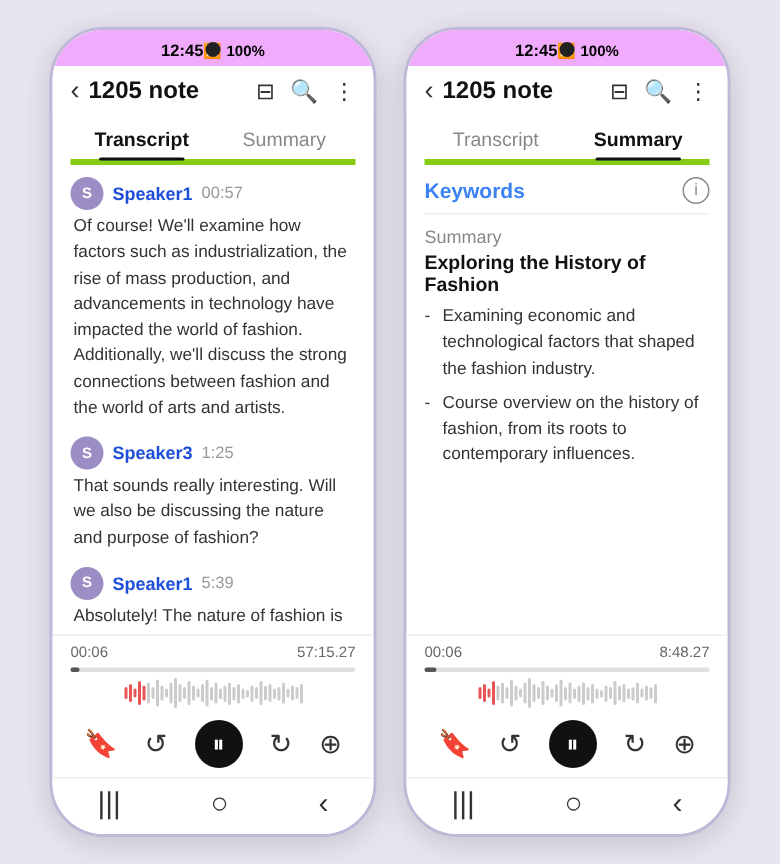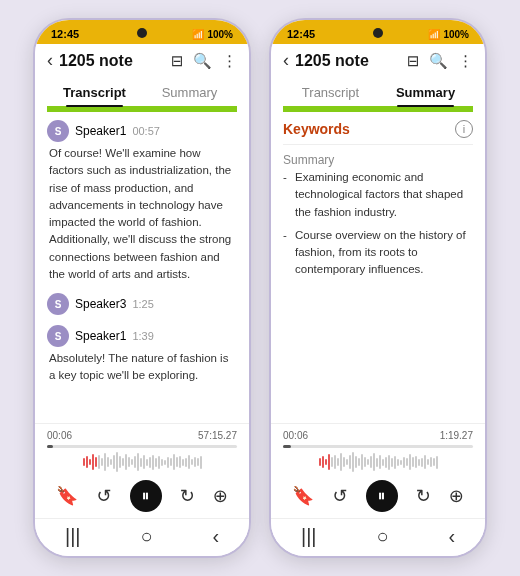--- a/index.html
+++ b/index.html
@@ -23,26 +23,26 @@
       border: 2px solid #c0b8d8;
       overflow: hidden;
       display: flex;
       flex-direction: column;
       position: relative;
       box-shadow: 0 4px 20px rgba(0,0,0,0.15);
     }
 
     .phone-status-bar {
       display: flex;
-      justify-content: space-between;
+      justify-content: center;
       align-items: center;
       padding: 8px 16px 4px;
       font-size: 11px;
       font-weight: 600;
-      background: #eab308;
+      background: #f0abfc;
     }
 
     .status-right {
       display: flex;
       align-items: center;
       gap: 3px;
       font-size: 10px;
     }
 
     .notch {
@@ -85,21 +85,21 @@
     }
 
     .header-icon {
       font-size: 15px;
       color: #333;
       cursor: pointer;
     }
 
     .tabs-bar {
       display: flex;
-      border-bottom: 6px solid #84cc16;
+      border-bottom: 4px solid #84cc16;
       margin: 0 12px;
     }
 
     .tab {
       flex: 1;
       text-align: center;
       padding: 8px 0 6px;
       font-size: 13px;
       color: #888;
       cursor: pointer;
@@ -148,22 +148,22 @@
       display: flex;
       align-items: center;
       justify-content: center;
       color: #fff;
       font-size: 10px;
       font-weight: 600;
     }
 
     .speaker-name {
       font-size: 12px;
-      font-weight: 400;
-      color: #000000;
+      font-weight: 700;
+      color: #1d4ed8;
     }
 
     .speaker-time {
       font-size: 11px;
       color: #999;
     }
 
     .transcript-text {
       font-size: 11.5px;
       color: #333;
@@ -175,21 +175,21 @@
     .keywords-row {
       display: flex;
       justify-content: space-between;
       align-items: center;
       margin-bottom: 6px;
     }
 
     .keywords-label {
       font-size: 14px;
       font-weight: 600;
-      color: #c2410c;
+      color: #3b82f6;
     }
 
     .info-icon {
       width: 18px;
       height: 18px;
       border: 1.5px solid #888;
       border-radius: 50%;
       display: flex;
       align-items: center;
       justify-content: center;
@@ -361,27 +361,28 @@
       </div>
       <div class="transcript-text">Of course! We'll examine how factors such as industrialization, the rise of mass production, and advancements in technology have impacted the world of fashion. Additionally, we'll discuss the strong connections between fashion and the world of arts and artists.</div>
     </div>
 
     <div class="transcript-item">
       <div class="speaker-row">
         <div class="speaker-avatar">S</div>
         <span class="speaker-name">Speaker3</span>
         <span class="speaker-time">1:25</span>
       </div>
+      <div class="transcript-text">That sounds really interesting. Will we also be discussing the nature and purpose of fashion?</div>
     </div>
 
     <div class="transcript-item">
       <div class="speaker-row">
         <div class="speaker-avatar">S</div>
         <span class="speaker-name">Speaker1</span>
-        <span class="speaker-time">1:39</span>
+        <span class="speaker-time">5:39</span>
       </div>
       <div class="transcript-text">Absolutely! The nature of fashion is a key topic we'll be exploring.</div>
     </div>
   </div>
 
   <div class="player-bar">
     <div class="player-time-row">
       <span>00:06</span>
       <span>57:15.27</span>
     </div>
@@ -478,31 +479,32 @@
 
   <div class="phone-content">
     <div class="keywords-row">
       <span class="keywords-label">Keywords</span>
       <div class="info-icon">i</div>
     </div>
 
     <div style="height:1px;background:#eee;margin-bottom:8px;"></div>
 
     <div class="summary-section-label">Summary</div>
+    <div class="summary-title">Exploring the History of Fashion</div>
 
     <ul class="summary-list">
       <li class="list-item">Examining economic and technological factors that shaped the fashion industry.</li>
       <li class="list-item">Course overview on the history of fashion, from its roots to contemporary influences.</li>
     </ul>
   </div>
 
   <div class="player-bar">
     <div class="player-time-row">
       <span>00:06</span>
-      <span>1:19.27</span>
+      <span>8:48.27</span>
     </div>
     <div class="progress-track">
       <div class="progress-fill" style="width:4%"></div>
     </div>
     <div class="waveform">
       <div class="wave-bar active" style="height:8px"></div>
       <div class="wave-bar active" style="height:12px"></div>
       <div class="wave-bar active" style="height:6px"></div>
       <div class="wave-bar active" style="height:16px"></div>
       <div class="wave-bar" style="height:10px"></div>

